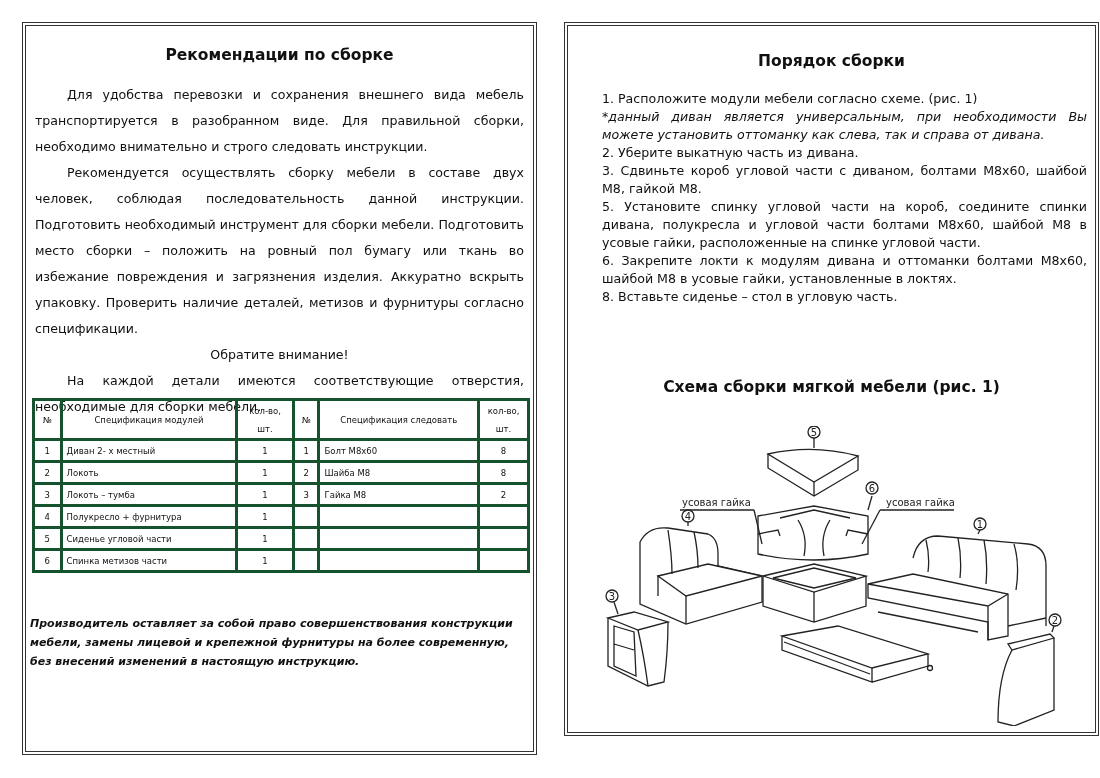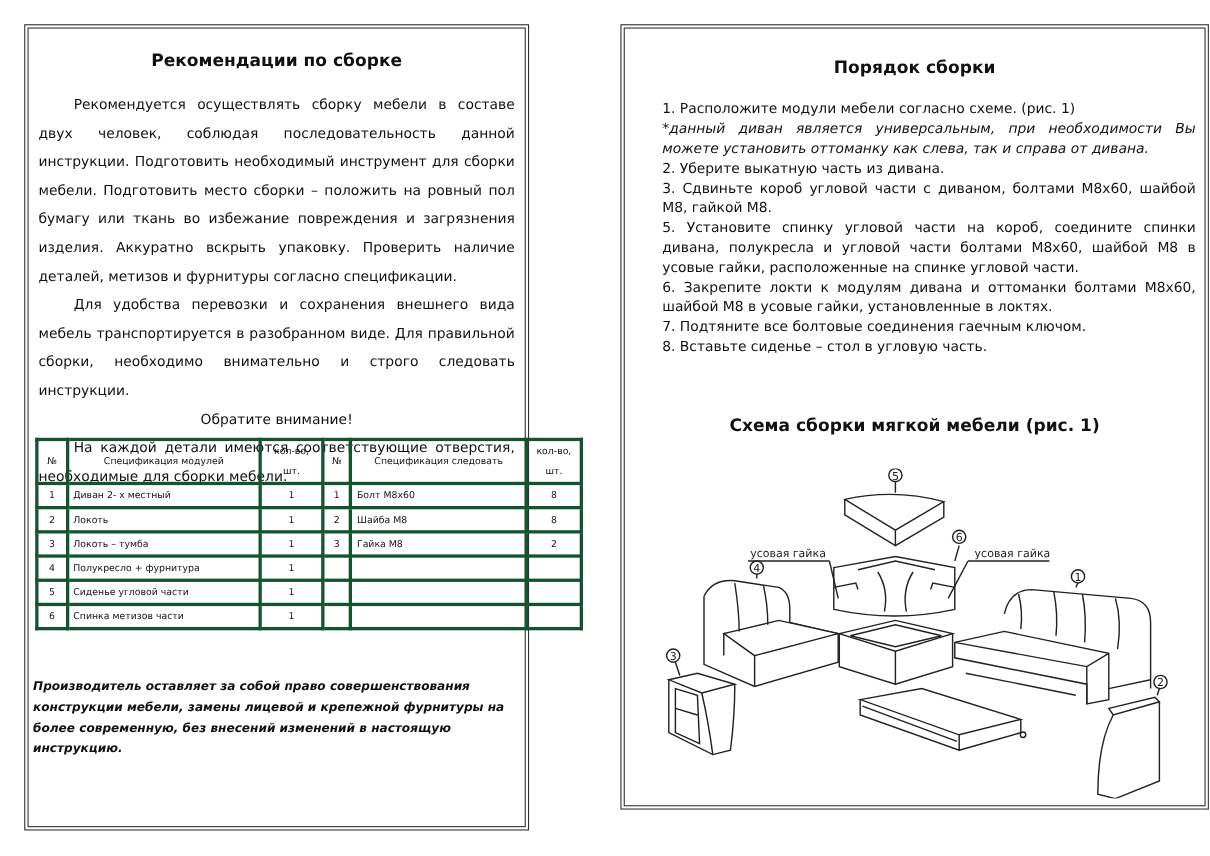--- a/index.html
+++ b/index.html
@@ -1,19 +1,19 @@
 <!DOCTYPE html>
 <html><head>
 <meta charset="utf-8">
 <style>
   html, body { margin:0; padding:0; background:#fff; }
   body { width:1100px; height:778px; position:relative; overflow:hidden;
          font-family:"DejaVu Sans", "Liberation Sans", sans-serif; color:#111; }
   .frame { position:absolute; border:4px double #333; box-sizing:border-box; }
-  #left-panel { left:22px; top:22px; width:459px; height:733px; }
+  #left-panel { left:22px; top:22px; width:515px; height:733px; }
   #right-panel { left:564px; top:22px; width:535px; height:714px; }
   .title { position:absolute; left:0; right:0; text-align:center; font-weight:bold; font-size:15.5px; }
   .para { position:absolute; left:9px; right:9px; font-size:12.6px; line-height:26px; text-align:justify; }
   .para p { margin:0; text-indent:32px; }
   .para p.center { text-indent:0; text-align:center; }
   table.spec { position:absolute; left:6px; top:372px; width:498px; border-collapse:collapse; font-size:8.5px; }
   table.spec td, table.spec th { border:3px solid #14532d; font-weight:normal; padding:0 4px; height:19px; }
   table.spec th { height:37px; line-height:18px; text-align:center; }
   table.spec td.c { text-align:center; }
   .note { position:absolute; left:4px; right:4px; top:588px; text-align:left; font-style:italic; font-weight:bold; font-size:11px; line-height:19px; }
@@ -24,22 +24,22 @@
   .diagram svg { width:100%; height:100%; }
   .dlabel { font-family:"DejaVu Sans", sans-serif; font-size:10px; fill:#222; }
   .callout { font-family:"DejaVu Sans", sans-serif; font-size:10px; fill:#222; text-anchor:middle; }
 </style>
 </head>
 <body>
 
 <div id="left-panel" class="frame">
   <div class="title" style="top:20px;">Рекомендации по сборке</div>
   <div class="para" style="top:56px;">
+    <p>Для удобства перевозки и сохранения внешнего вида мебель транспортируется в разобранном виде. Для правильной сборки, необходимо внимательно и строго следовать инструкции.</p>
     <p>Рекомендуется осуществлять сборку мебели в составе двух человек, соблюдая последовательность данной инструкции. Подготовить необходимый инструмент для сборки мебели. Подготовить место сборки – положить на ровный пол бумагу или ткань во избежание повреждения и загрязнения изделия. Аккуратно вскрыть упаковку. Проверить наличие деталей, метизов и фурнитуры согласно спецификации.</p>
-    <p>Для удобства перевозки и сохранения внешнего вида мебель транспортируется в разобранном виде. Для правильной сборки, необходимо внимательно и строго следовать инструкции.</p>
     <p class="center">Обратите внимание!</p>
     <p>На каждой детали имеются соответствующие отверстия, необходимые для сборки мебели.</p>
   </div>
 
   <table class="spec">
     <thead>
       <tr>
         <th style="width:17px">№</th>
         <th style="width:170px">Спецификация модулей</th>
         <th style="width:47px">кол-во, шт.</th>
@@ -105,21 +105,20 @@
 
 <div id="right-panel" class="frame">
   <div class="title" style="top:26px;">Порядок сборки</div>
   <div class="steps" id="steps">
       <div>1. Расположите модули мебели согласно схеме. (рис. 1)</div>
       <div class="ital">*данный диван является универсальным, при необходимости Вы можете установить оттоманку как слева, так и справа от дивана.</div>
       <div>2. Уберите выкатную часть из дивана.</div>
       <div>3. Сдвиньте короб угловой части с диваном, болтами М8х60, шайбой М8, гайкой М8.</div>
       <div>5. Установите спинку угловой части на короб, соедините спинки дивана, полукресла и угловой части болтами М8х60, шайбой М8 в усовые гайки, расположенные на спинке угловой части.</div>
       <div>6. Закрепите локти к модулям дивана и оттоманки болтами М8х60, шайбой М8 в усовые гайки, установленные в локтях.</div>
-      <div>7. Подтяните все болтовые соединения гаечным ключом.</div>
       <div>8. Вставьте сиденье – стол в угловую часть.</div>
     </div>
   <div class="title" style="top:352px;">Схема сборки мягкой мебели (рис. 1)</div>
 
   <div class="diagram">
     <svg viewBox="0 0 527 300" fill="none" stroke="#222" stroke-width="1.3">
 
       <g>
         <path d="M200 28 Q245 18 290 30 L246 56 Z" fill="#fff"></path>
         <path d="M200 28 L200 42 L246 70 L290 44 L290 30"></path>

